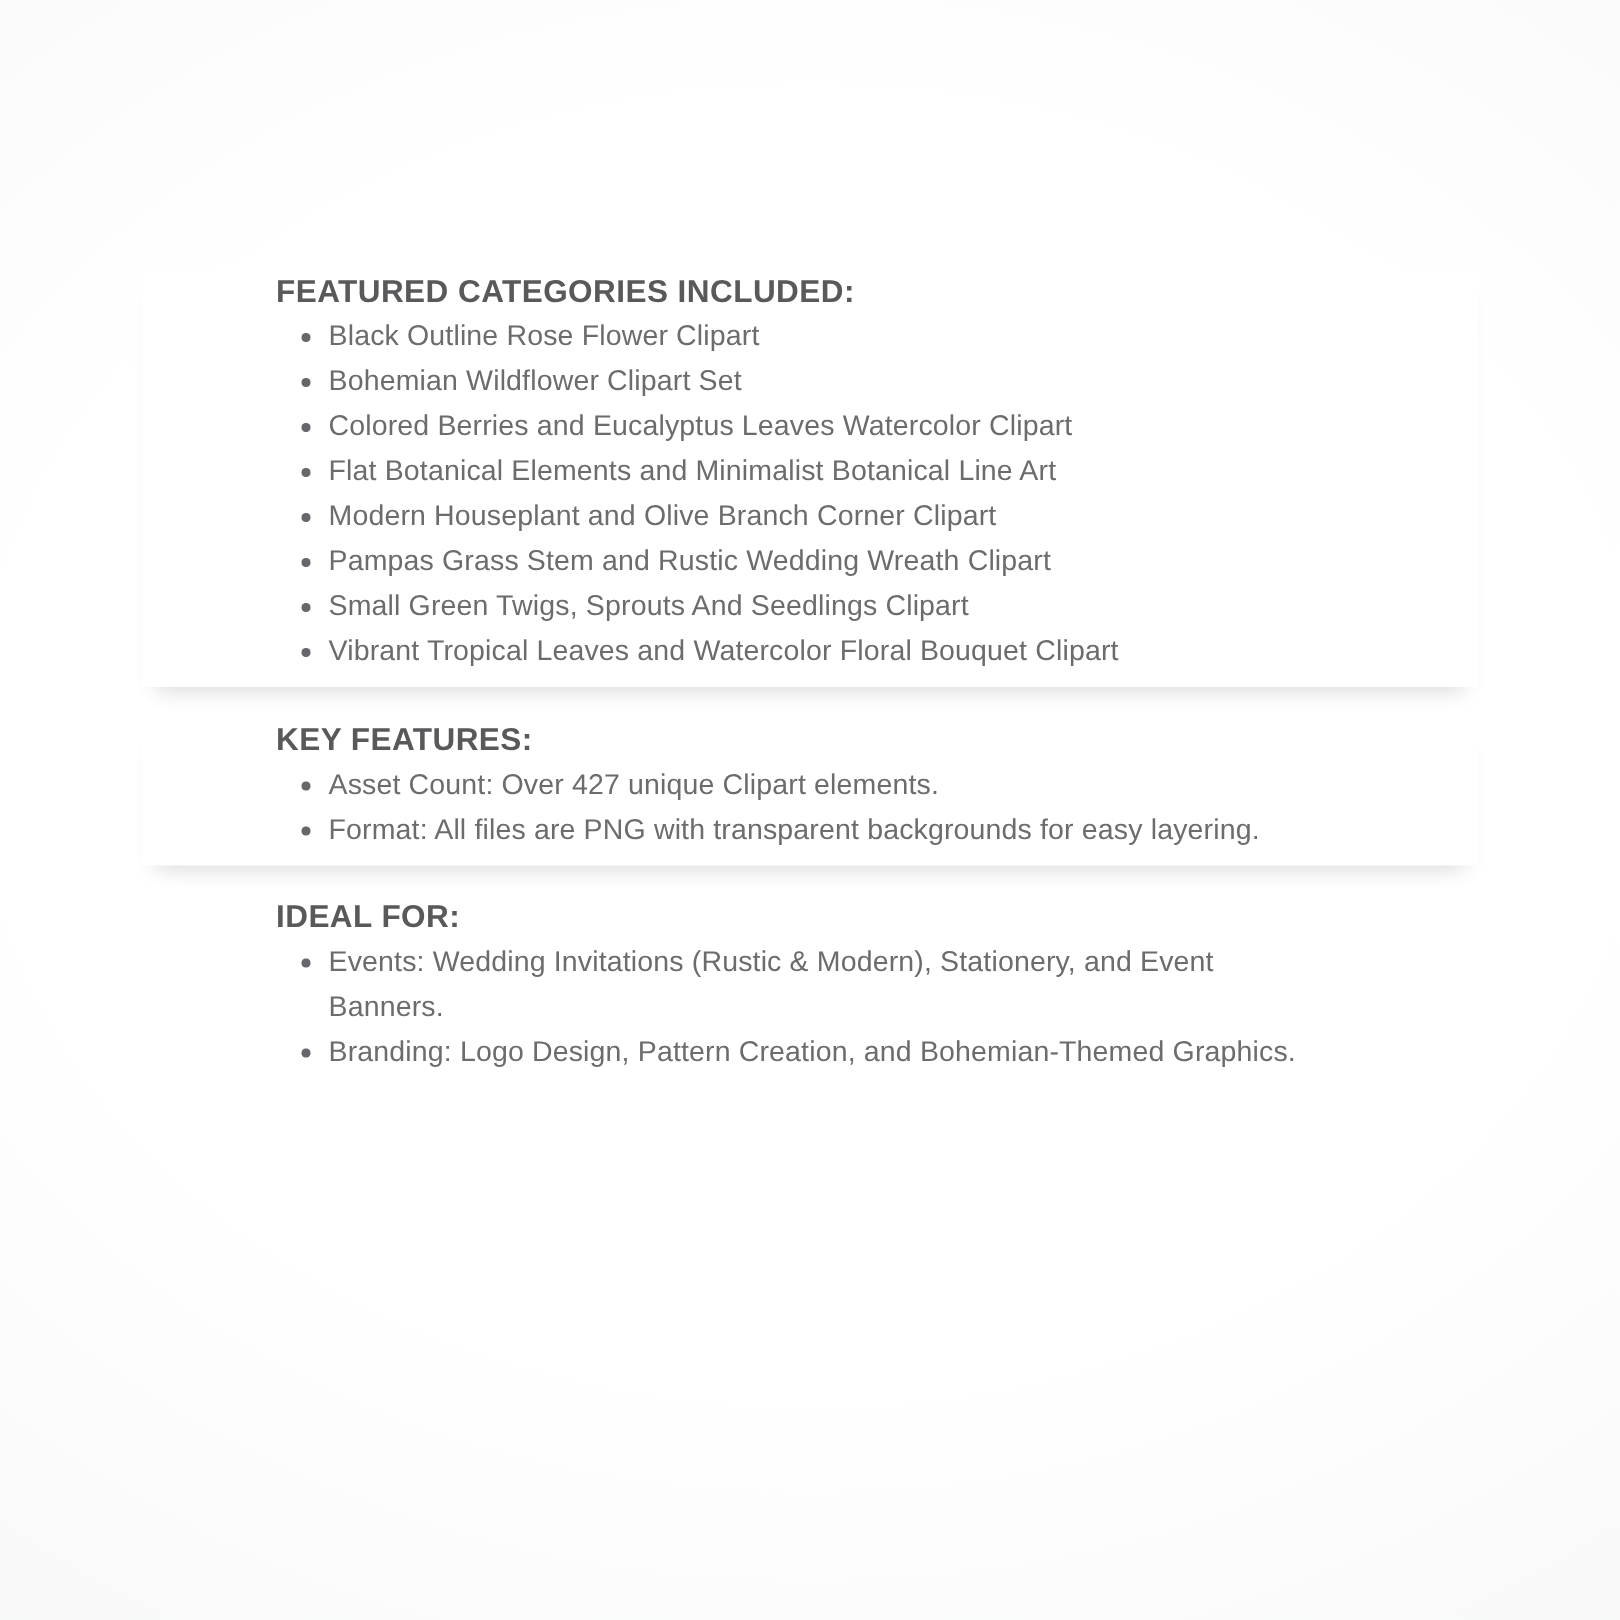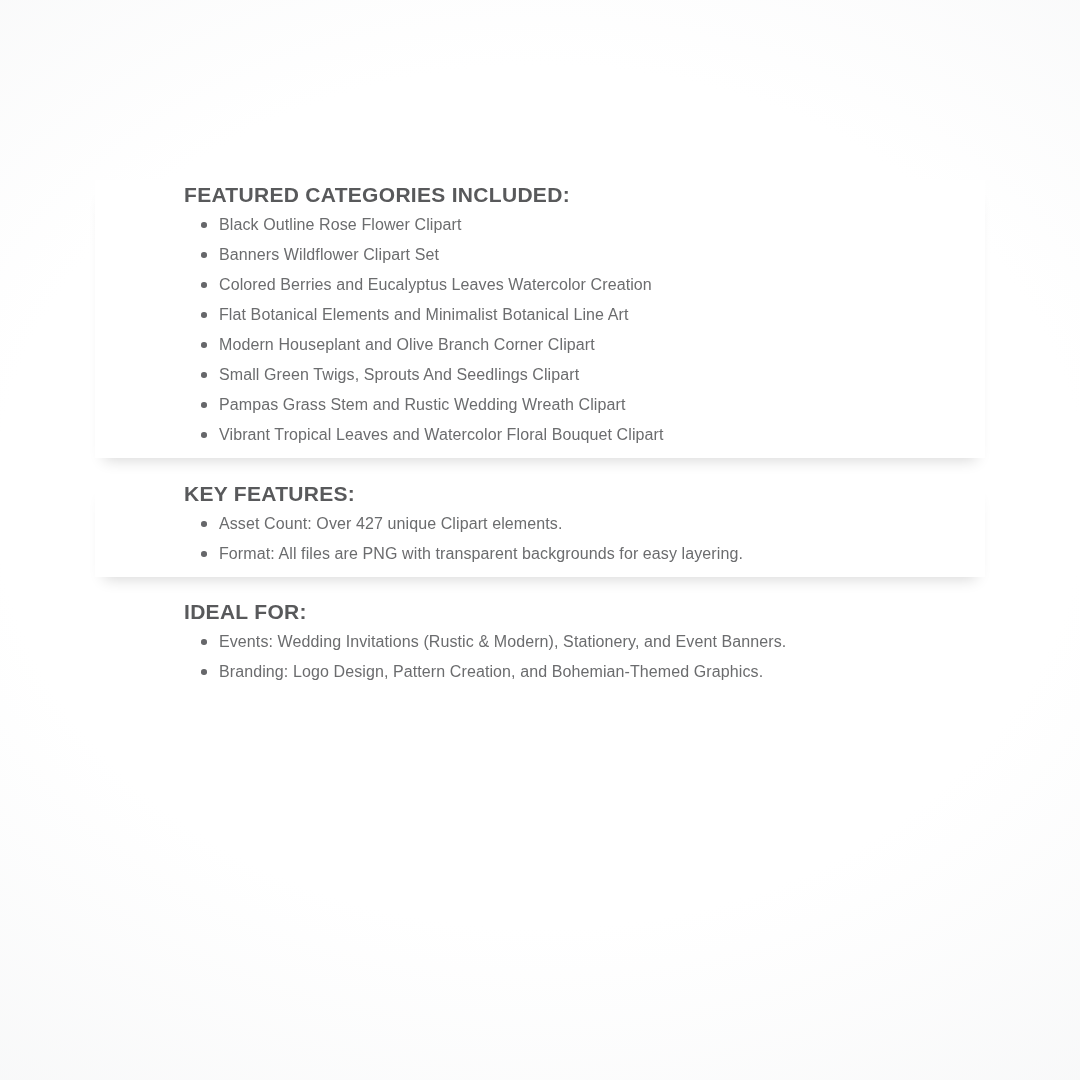--- a/index.html
+++ b/index.html
@@ -40,21 +40,21 @@
   }
   .items {
     list-style: none;
     margin: 0 0 0 89px;
     padding: 0;
   }
   .items li {
     position: relative;
     padding-left: 35px;
     max-width: 660px;
-    font-size: 16px;
+    font-size: 19px;
     line-height: 30px;
     letter-spacing: 0.1px;
     color: var(--body, #6b6c6e);
   }
   .items li::before {
     content: "";
     position: absolute;
     left: 17px;
     top: 12px;
     width: 5.5px;
@@ -65,26 +65,26 @@
 </style>
 </head>
 <body>
 
 <div class="page">
   <main id="sections">
   <section class="card">
     <h2 class="heading">FEATURED CATEGORIES INCLUDED:</h2>
     <ul class="items">
           <li>Black Outline Rose Flower Clipart</li>
-          <li>Banners Wildflower Clipart Set</li>
-          <li>Colored Berries and Eucalyptus Leaves Watercolor Creation</li>
+          <li>Bohemian Wildflower Clipart Set</li>
+          <li>Colored Berries and Eucalyptus Leaves Watercolor Clipart</li>
           <li>Flat Botanical Elements and Minimalist Botanical Line Art</li>
           <li>Modern Houseplant and Olive Branch Corner Clipart</li>
+          <li>Pampas Grass Stem and Rustic Wedding Wreath Clipart</li>
           <li>Small Green Twigs, Sprouts And Seedlings Clipart</li>
-          <li>Pampas Grass Stem and Rustic Wedding Wreath Clipart</li>
           <li>Vibrant Tropical Leaves and Watercolor Floral Bouquet Clipart</li>
         </ul>
   </section>
 
   <section class="card">
     <h2 class="heading">KEY FEATURES:</h2>
     <ul class="items">
           <li>Asset Count: Over 427 unique Clipart elements.</li>
           <li>Format: All files are PNG with transparent backgrounds for easy layering.</li>
         </ul>

